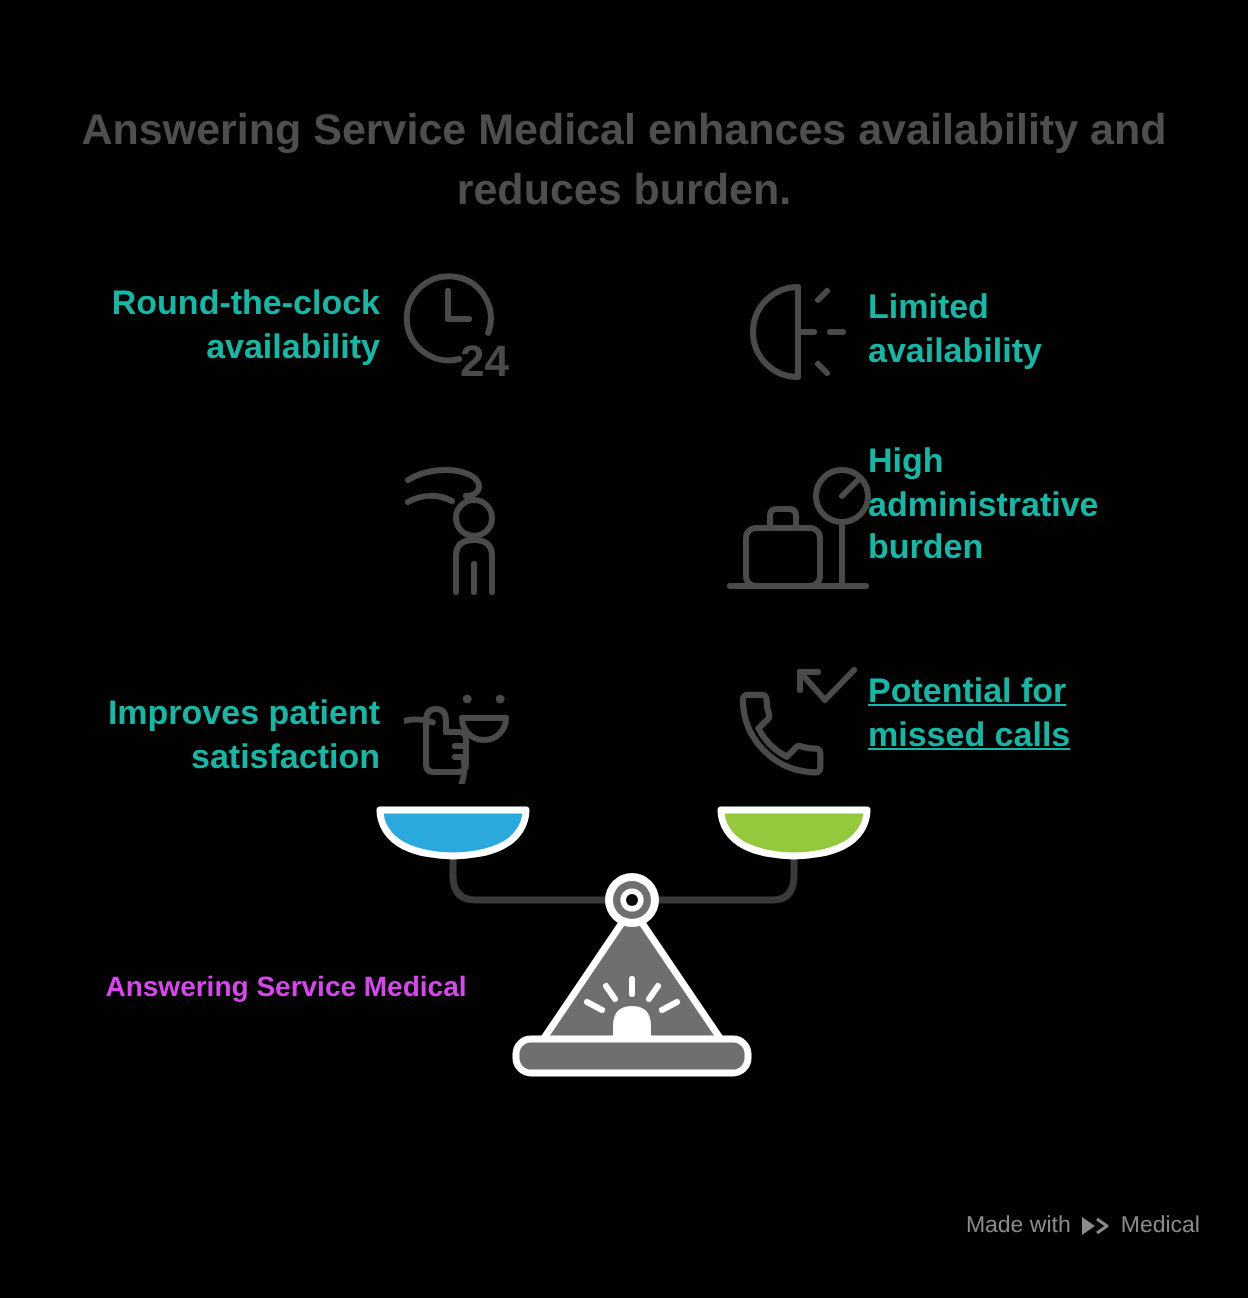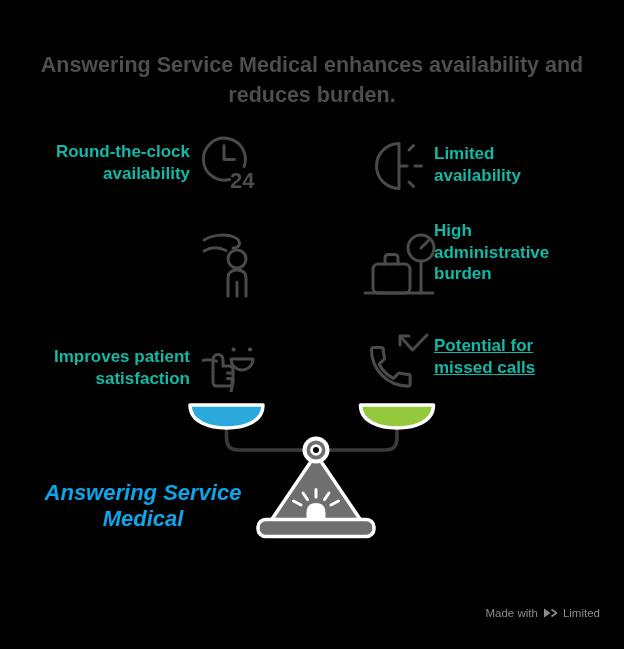--- a/index.html
+++ b/index.html
@@ -13,21 +13,21 @@
   }
   .item-text{
     position:absolute;font-size:17px;font-weight:700;color:#14b8a6;line-height:21.5px;
   }
   .item-text.left{text-align:right;left:30px;width:160px;}
   .item-text.right{text-align:left;left:434px;}
   .icon{position:absolute;}
   .icon svg{display:block;}
   .stroke-ic{fill:none;stroke:#4a4a4a;stroke-width:3;stroke-linecap:round;stroke-linejoin:round;}
   .scale-label{
-    position:absolute;font-size:22px;font-weight:700;color:#0ea5e9;line-height:26px;font-style:italic;
+    position:absolute;font-size:14px;font-weight:700;color:#d946ef;line-height:26px;
   }
   .scale-label.left{left:32px;top:480px;width:222px;text-align:center;}
   .scale-label.right{left:418px;top:482px;width:180px;text-align:left;}
   .footer{
     position:absolute;top:607px;right:24px;display:flex;gap:5px;
     font-size:11.5px;font-weight:500;color:#8c8c8c;
   }
   .num24{font-family:"Liberation Sans",sans-serif;font-weight:600;font-size:22px;fill:#4a4a4a;}
 </style>
 </head>
@@ -132,16 +132,16 @@
   </div>
 
   <div class="scale-label left">Answering Service Medical</div>
 
   <div class="footer">
     <span>Made with</span>
     <svg width="15" height="12" viewBox="0 0 15 12">
       <path d="M1,1.5 L7.5,6 L1,10.5 Z" fill="#8c8c8c"></path>
       <path d="M8.5,2.5 L13.5,6 L8.5,9.5" fill="none" stroke="#8c8c8c" stroke-width="1.6" stroke-linejoin="round"></path>
     </svg>
-    <span>Limited</span>
+    <span>Medical</span>
   </div>
 
 </div>
 
 </body></html>

